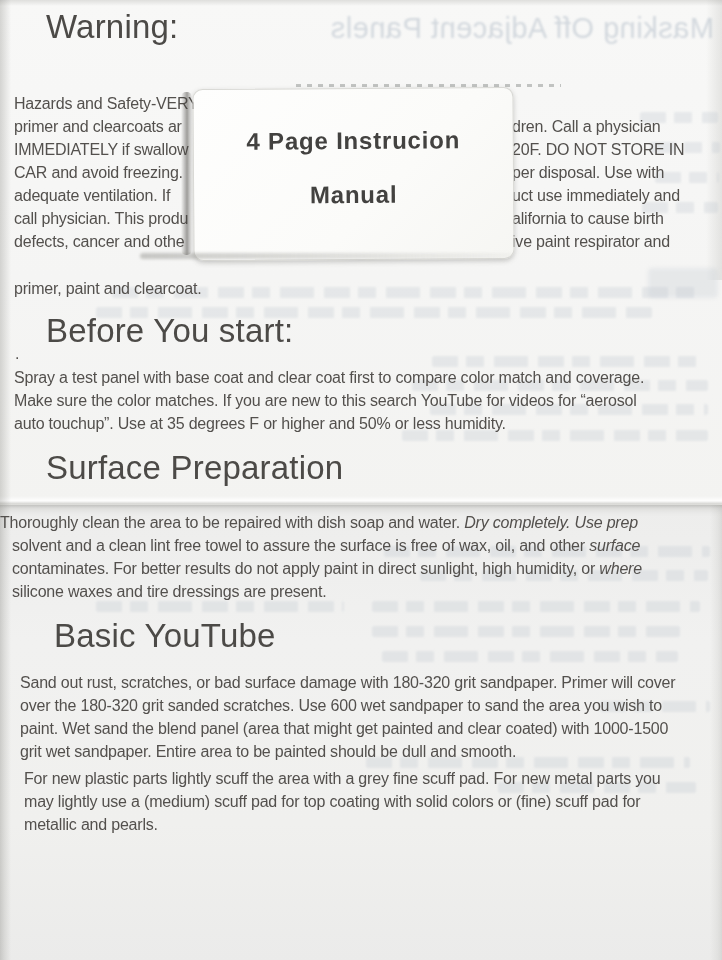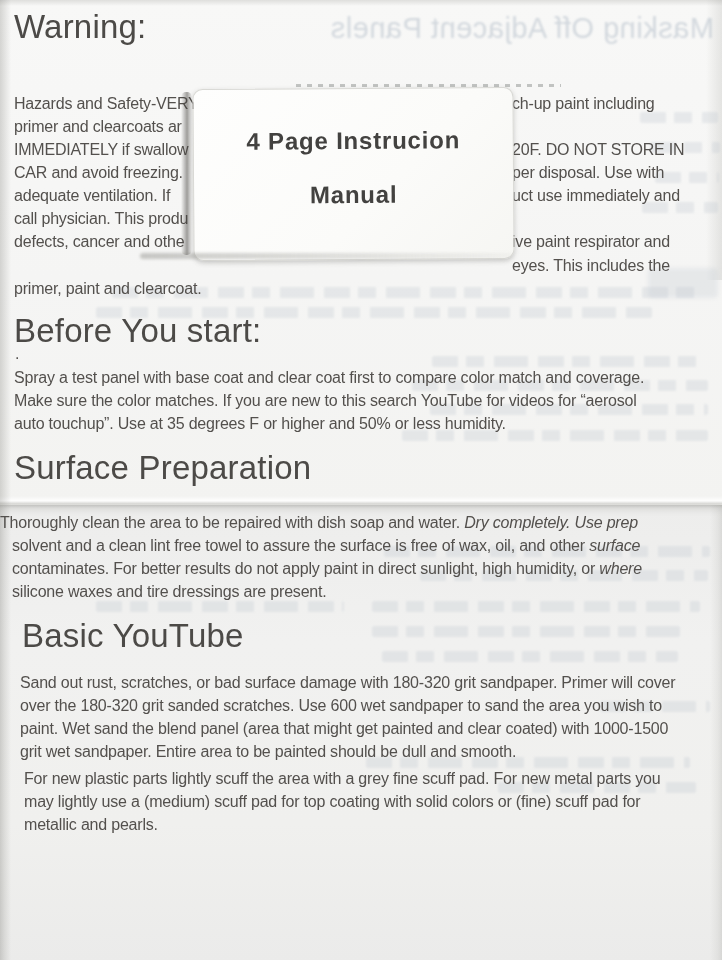--- a/index.html
+++ b/index.html
@@ -27,21 +27,21 @@
   .edge-top{position:absolute;left:0;top:0;width:722px;height:6px;
     background:linear-gradient(180deg,rgba(120,120,114,.20),rgba(120,120,114,0));}
   .edge-right-top{position:absolute;right:0;top:0;width:16px;height:280px;
     background:linear-gradient(270deg,rgba(140,140,134,.18),rgba(140,140,134,0));}
   .edge-right-bottom{position:absolute;right:0;top:505px;width:12px;height:455px;
     background:linear-gradient(270deg,rgba(130,130,124,.15),rgba(130,130,124,0));}
 
   
   .h1{
     position:absolute;font-size:33px;font-weight:400;color:#4c4a47;
-    letter-spacing:.2px;white-space:nowrap;
+    letter-spacing:.2px;white-space:nowrap;margin-left:32px;
   }
   .body-line{
     position:absolute;font-size:16px;color:#53504d;letter-spacing:-.2px;
     line-height:23px;white-space:nowrap;
   }
   .warn-line{left:14px;}
   .wr{position:absolute;left:498px;top:0;white-space:nowrap;}
   .it{font-style:italic;}
   .dot-mark{position:absolute;left:15px;top:345px;font-size:16px;color:#53504d;}
 
@@ -117,28 +117,28 @@
 <div class="ghost-line" style="left:96px;top:601px;width:248px;"></div>
 <div class="ghost-line" style="left:372px;top:601px;width:328px;"></div>
 <div class="ghost-line" style="left:372px;top:626px;width:308px;"></div>
 <div class="ghost-line" style="left:382px;top:651px;width:296px;"></div>
 <div class="ghost-line" style="left:600px;top:701px;width:110px;"></div>
 <div class="ghost-line" style="left:366px;top:757px;width:324px;"></div>
 <div class="ghost-line" style="left:498px;top:782px;width:198px;"></div>
 
 <div class="h1" style="left:14px;top:8px;">Warning:</div>
 
-<div class="body-line warn-line" style="top:92px;"><span>Hazards and Safety-VERY</span><span class="wr">ch-up paint including</span></div>
-<div class="body-line warn-line" style="top:115px;"><span>primer and clearcoats ar</span></div>
+<div class="body-line warn-line" style="top:92px;"><span>Hazards and Safety-VERY</span></div>
+<div class="body-line warn-line" style="top:115px;"><span>primer and clearcoats ar</span><span class="wr">dren. Call a physician</span></div>
 <div class="body-line warn-line" style="top:138px;"><span>IMMEDIATELY if swallow</span><span class="wr">20F. DO NOT STORE IN</span></div>
 <div class="body-line warn-line" style="top:161px;"><span>CAR and avoid freezing.</span><span class="wr">per disposal. Use with</span></div>
 <div class="body-line warn-line" style="top:184px;"><span>adequate ventilation. If</span><span class="wr">uct use immediately and</span></div>
-<div class="body-line warn-line" style="top:207px;"><span>call physician. This produ</span></div>
+<div class="body-line warn-line" style="top:207px;"><span>call physician. This produ</span><span class="wr">alifornia to cause birth</span></div>
 <div class="body-line warn-line" style="top:230px;"><span>defects, cancer and othe</span><span class="wr">ive paint respirator and</span></div>
-<div class="body-line warn-line" style="top:254px;"><span class="wr">eyes. This includes the</span></div>
+<div class="body-line warn-line" style="top:254px;"></div>
 <div class="body-line warn-line" style="top:277px;"><span>primer, paint and clearcoat.</span></div>
 
 <div class="perf"></div>
 <div class="sticker-shadow-left"></div>
 <div class="sticker">
   <div class="sticker-line1">4 Page Instrucion</div>
   <div class="sticker-line2">Manual</div>
 </div>
 <div class="smudge"></div>
 

